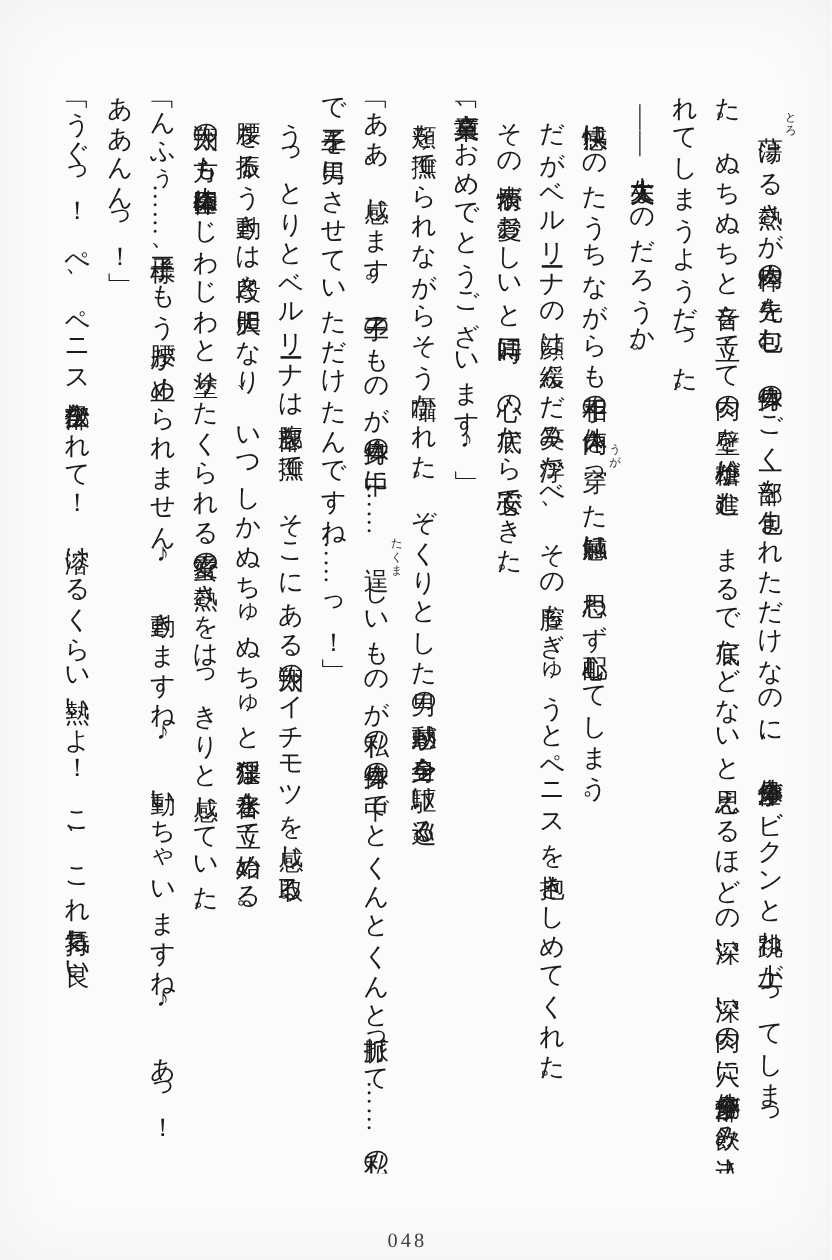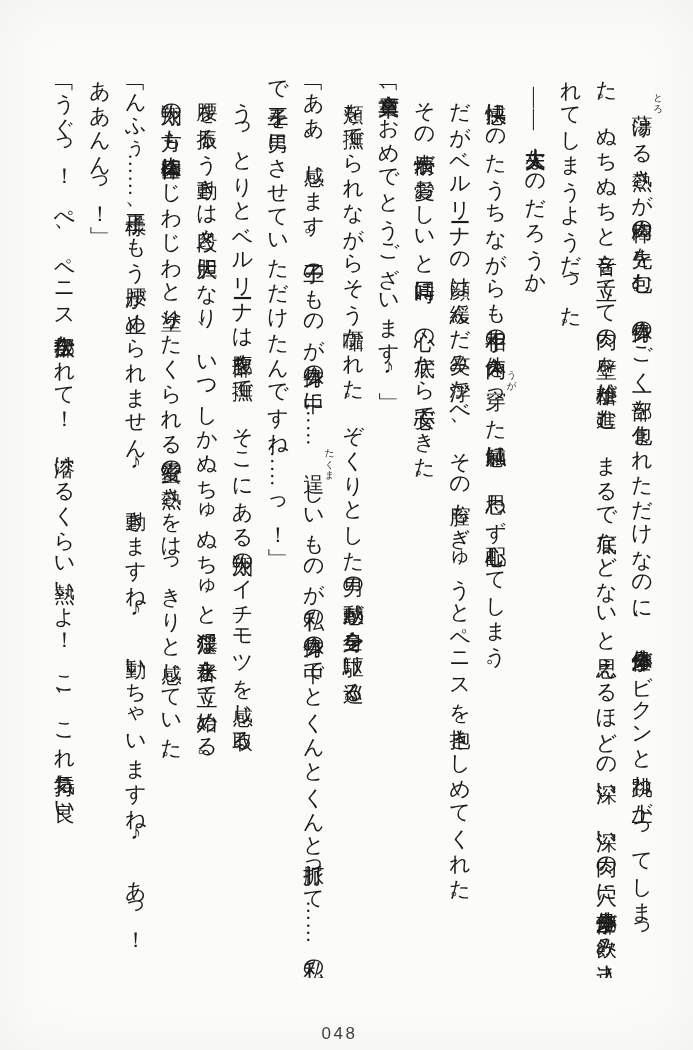--- a/index.html
+++ b/index.html
@@ -43,21 +43,21 @@
     font-size: 9.5px;
     letter-spacing: 0;
     color: #2a2a2a;
   }
   .page-number {
     position: absolute;
     left: 0;
     right: 14px;
     bottom: 6px;
     text-align: center;
-    font-family: Liberation Sans, sans-serif;
+    font-family: Liberation Serif, serif;
     font-size: 17px;
     letter-spacing: 2.5px;
     color: #3f3f3f;
   }
 </style>
 </head>
 <body>
 
 <div class="page">
   <div class="text-block">

